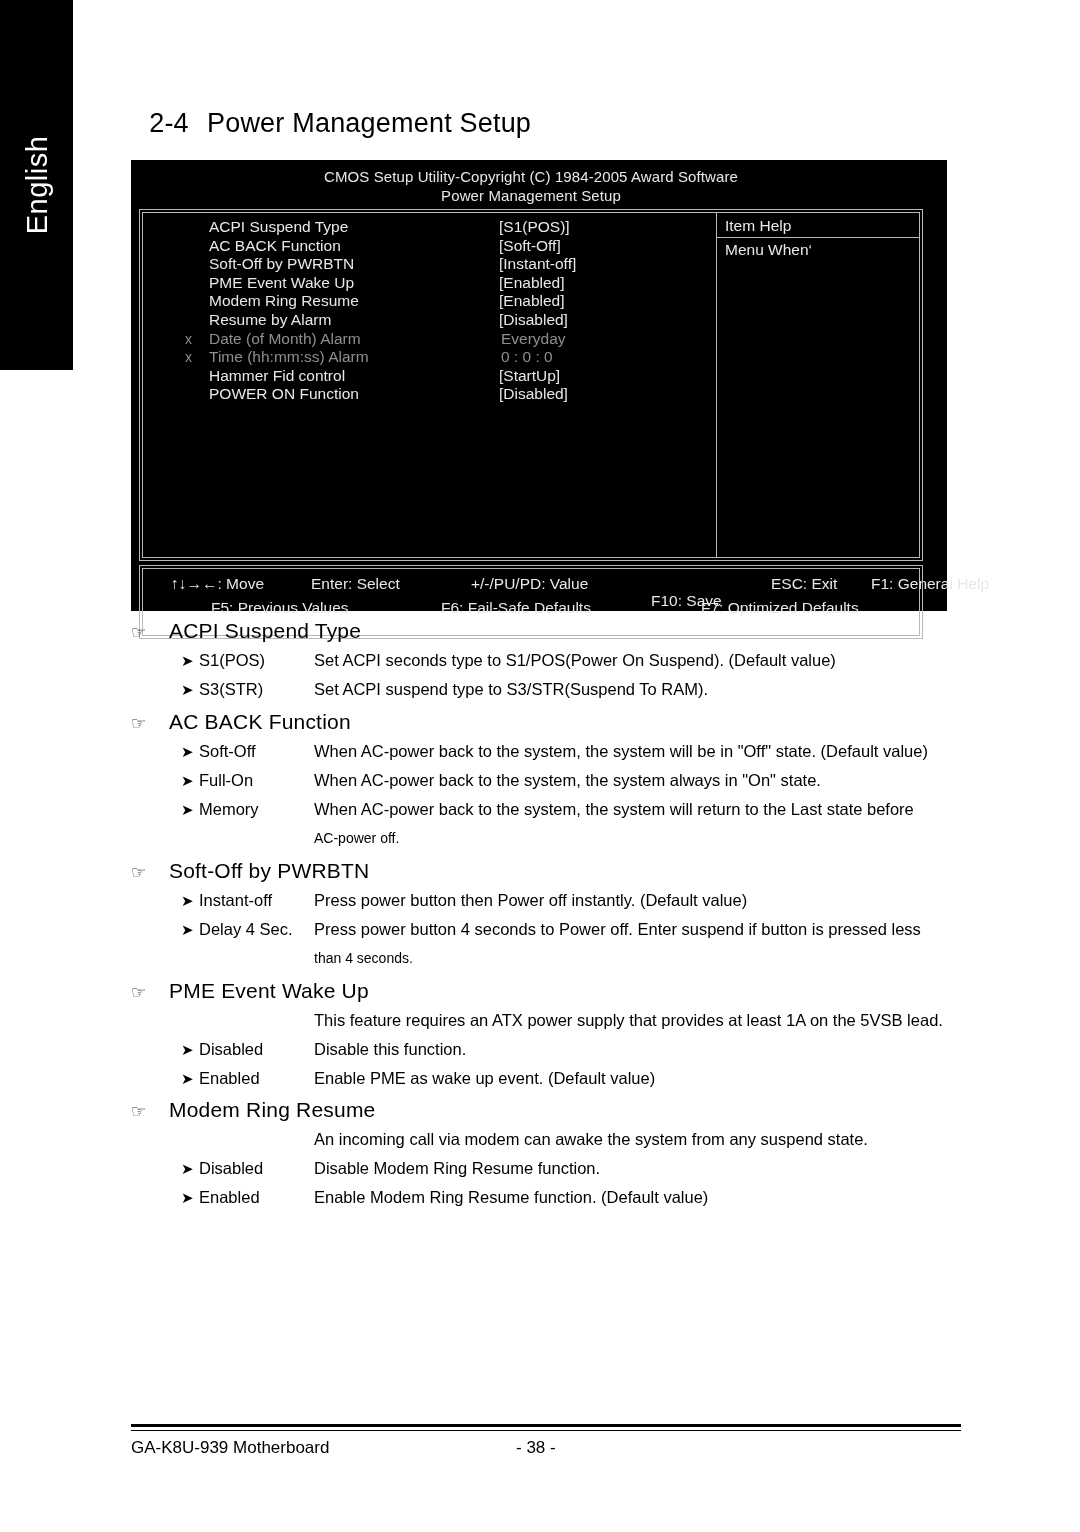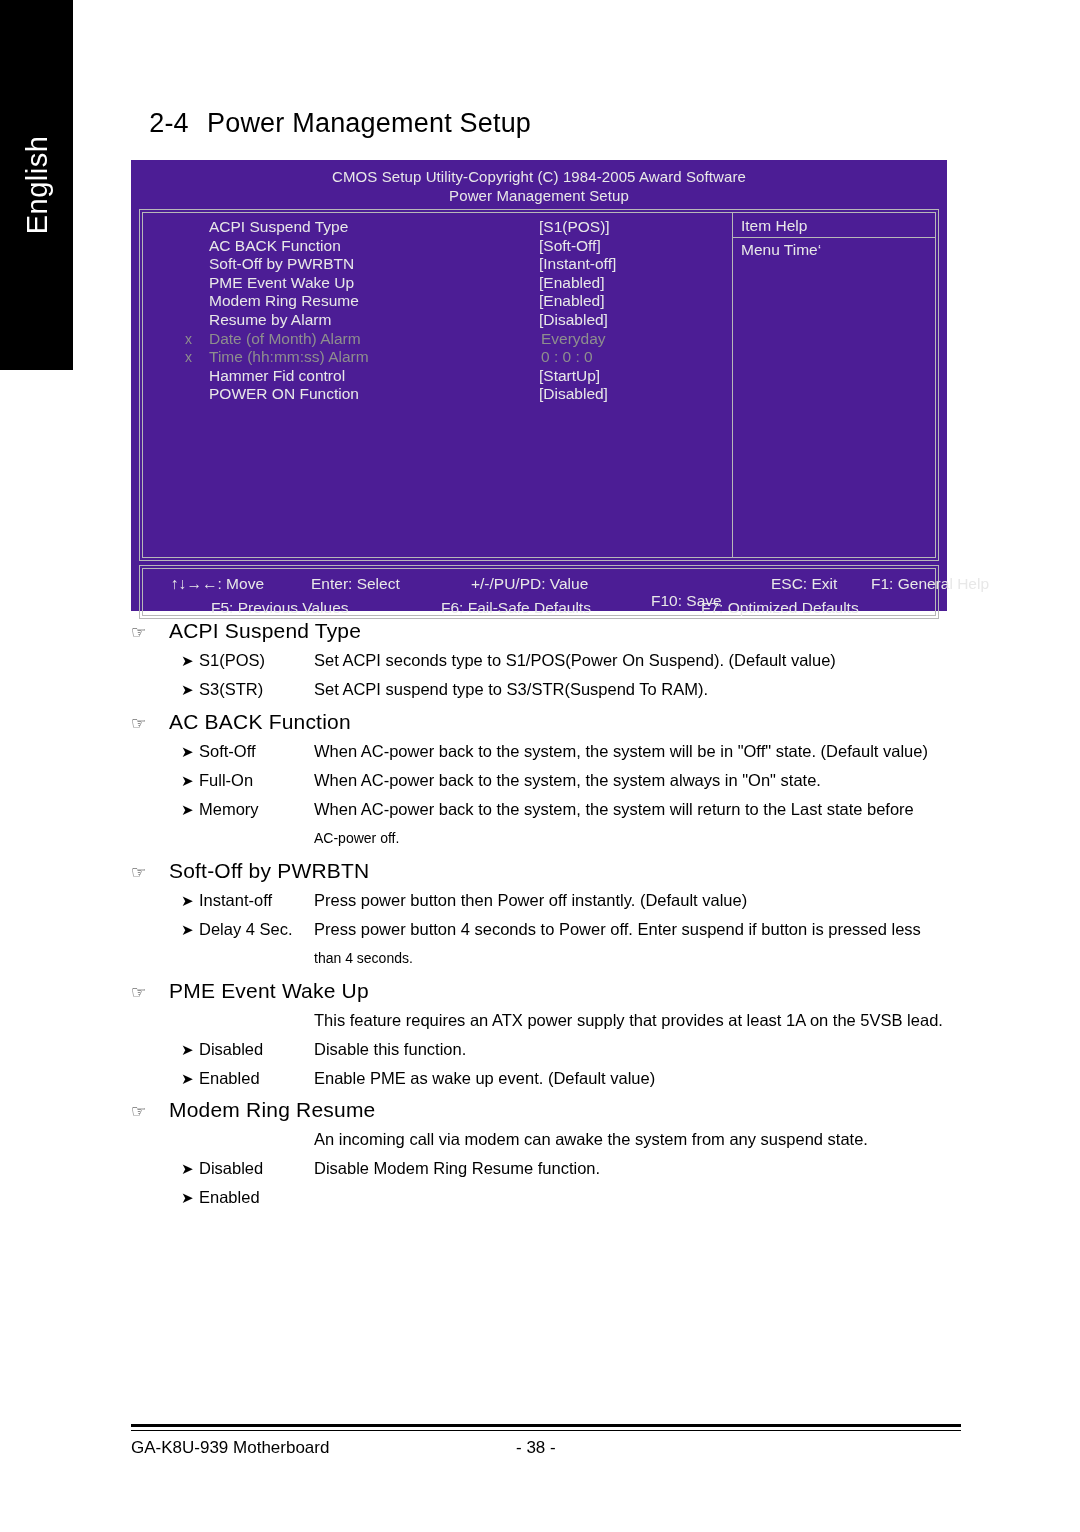--- a/index.html
+++ b/index.html
@@ -51,25 +51,25 @@
     text-align: center;
   }
 
   
   .bios {
     position: absolute;
     left: 131px;
     top: 160px;
     width: 816px;
     height: 451px;
-    background: #4c1d95;
+    background: #000000;
     color: #e8e8e8;
     font-family: "Liberation Sans", sans-serif;
     box-sizing: border-box;
-    padding: 6px 8px 7px 8px;
+    padding: 6px 24px 7px 8px;
   }
   .bios-titles {
     text-align: center;
     padding-top: 1px;
   }
   .bios-title-line {
     font-size: 15px;
     line-height: 19px;
     letter-spacing: 0.1px;
     white-space: nowrap;
@@ -107,21 +107,20 @@
     width: 24px;
     flex: 0 0 24px;
     font-size: 14px;
   }
   .bios-row .name {
     width: 290px;
     flex: 0 0 290px;
   }
   .bios-row .value {
     flex: 0 0 auto;
-    margin-left: 40px;
   }
   .bios-row.dim {
     color: #8e8e8e;
   }
   .bios-row.dim .value {
     padding-left: 2px;
   }
 
   .bios-help {
     position: absolute;
@@ -144,21 +143,21 @@
     line-height: 22px;
     padding: 1px 0 0 8px;
     white-space: nowrap;
   }
 
   .bios-nav {
     margin-top: 4px;
     border: 1px solid #b8b8b8;
     box-sizing: border-box;
     padding: 2px;
-    height: 54px;
+    height: 74px;
   }
   .bios-nav-inner {
     height: 100%;
     border: 1px solid #b8b8b8;
     box-sizing: border-box;
     padding: 3px 10px 0 10px;
     position: relative;
   }
   .nav-line {
     font-size: 15.5px;
@@ -335,21 +334,21 @@
           </div>
           <div class="bios-row">
             <span class="flag"></span>
             <span class="name">POWER ON Function</span>
             <span class="value">[Disabled]</span>
           </div>
         </div>
 
       <div class="bios-help">
         <div class="bios-help-title">Item Help</div>
-        <div class="bios-help-body">Menu Time‘</div>
+        <div class="bios-help-body">Menu When‘</div>
       </div>
 
     </div>
   </div>
 
   <div class="bios-nav">
     <div class="bios-nav-inner">
       <div class="nav-line" id="nav-row1">
           <span class="nav-item" style="left: 18px;">↑↓→←: Move</span>
           <span class="nav-item" style="left: 158px; text-align: right;">Enter: Select</span>
@@ -447,20 +446,21 @@
       </div>
       <div class="sec-note">An incoming call via modem can awake the system from any suspend state.</div>
       <div class="opt-row">
         <span class="arrow">➤</span>
         <span class="opt">Disabled</span>
         <span class="desc">Disable Modem Ring Resume function.</span>
       </div>
       <div class="opt-row">
         <span class="arrow">➤</span>
         <span class="opt">Enabled</span>
+        <span class="desc">Enable Modem Ring Resume function. (Default value)</span>
       </div>
     </div>
   </div>
 
 <div class="footer-rule"></div>
 <div class="footer-rule2"></div>
 <div class="footer">
   <span class="footer-left">GA-K8U-939 Motherboard</span>
   <span class="footer-center">- 38 -</span>
 </div>

